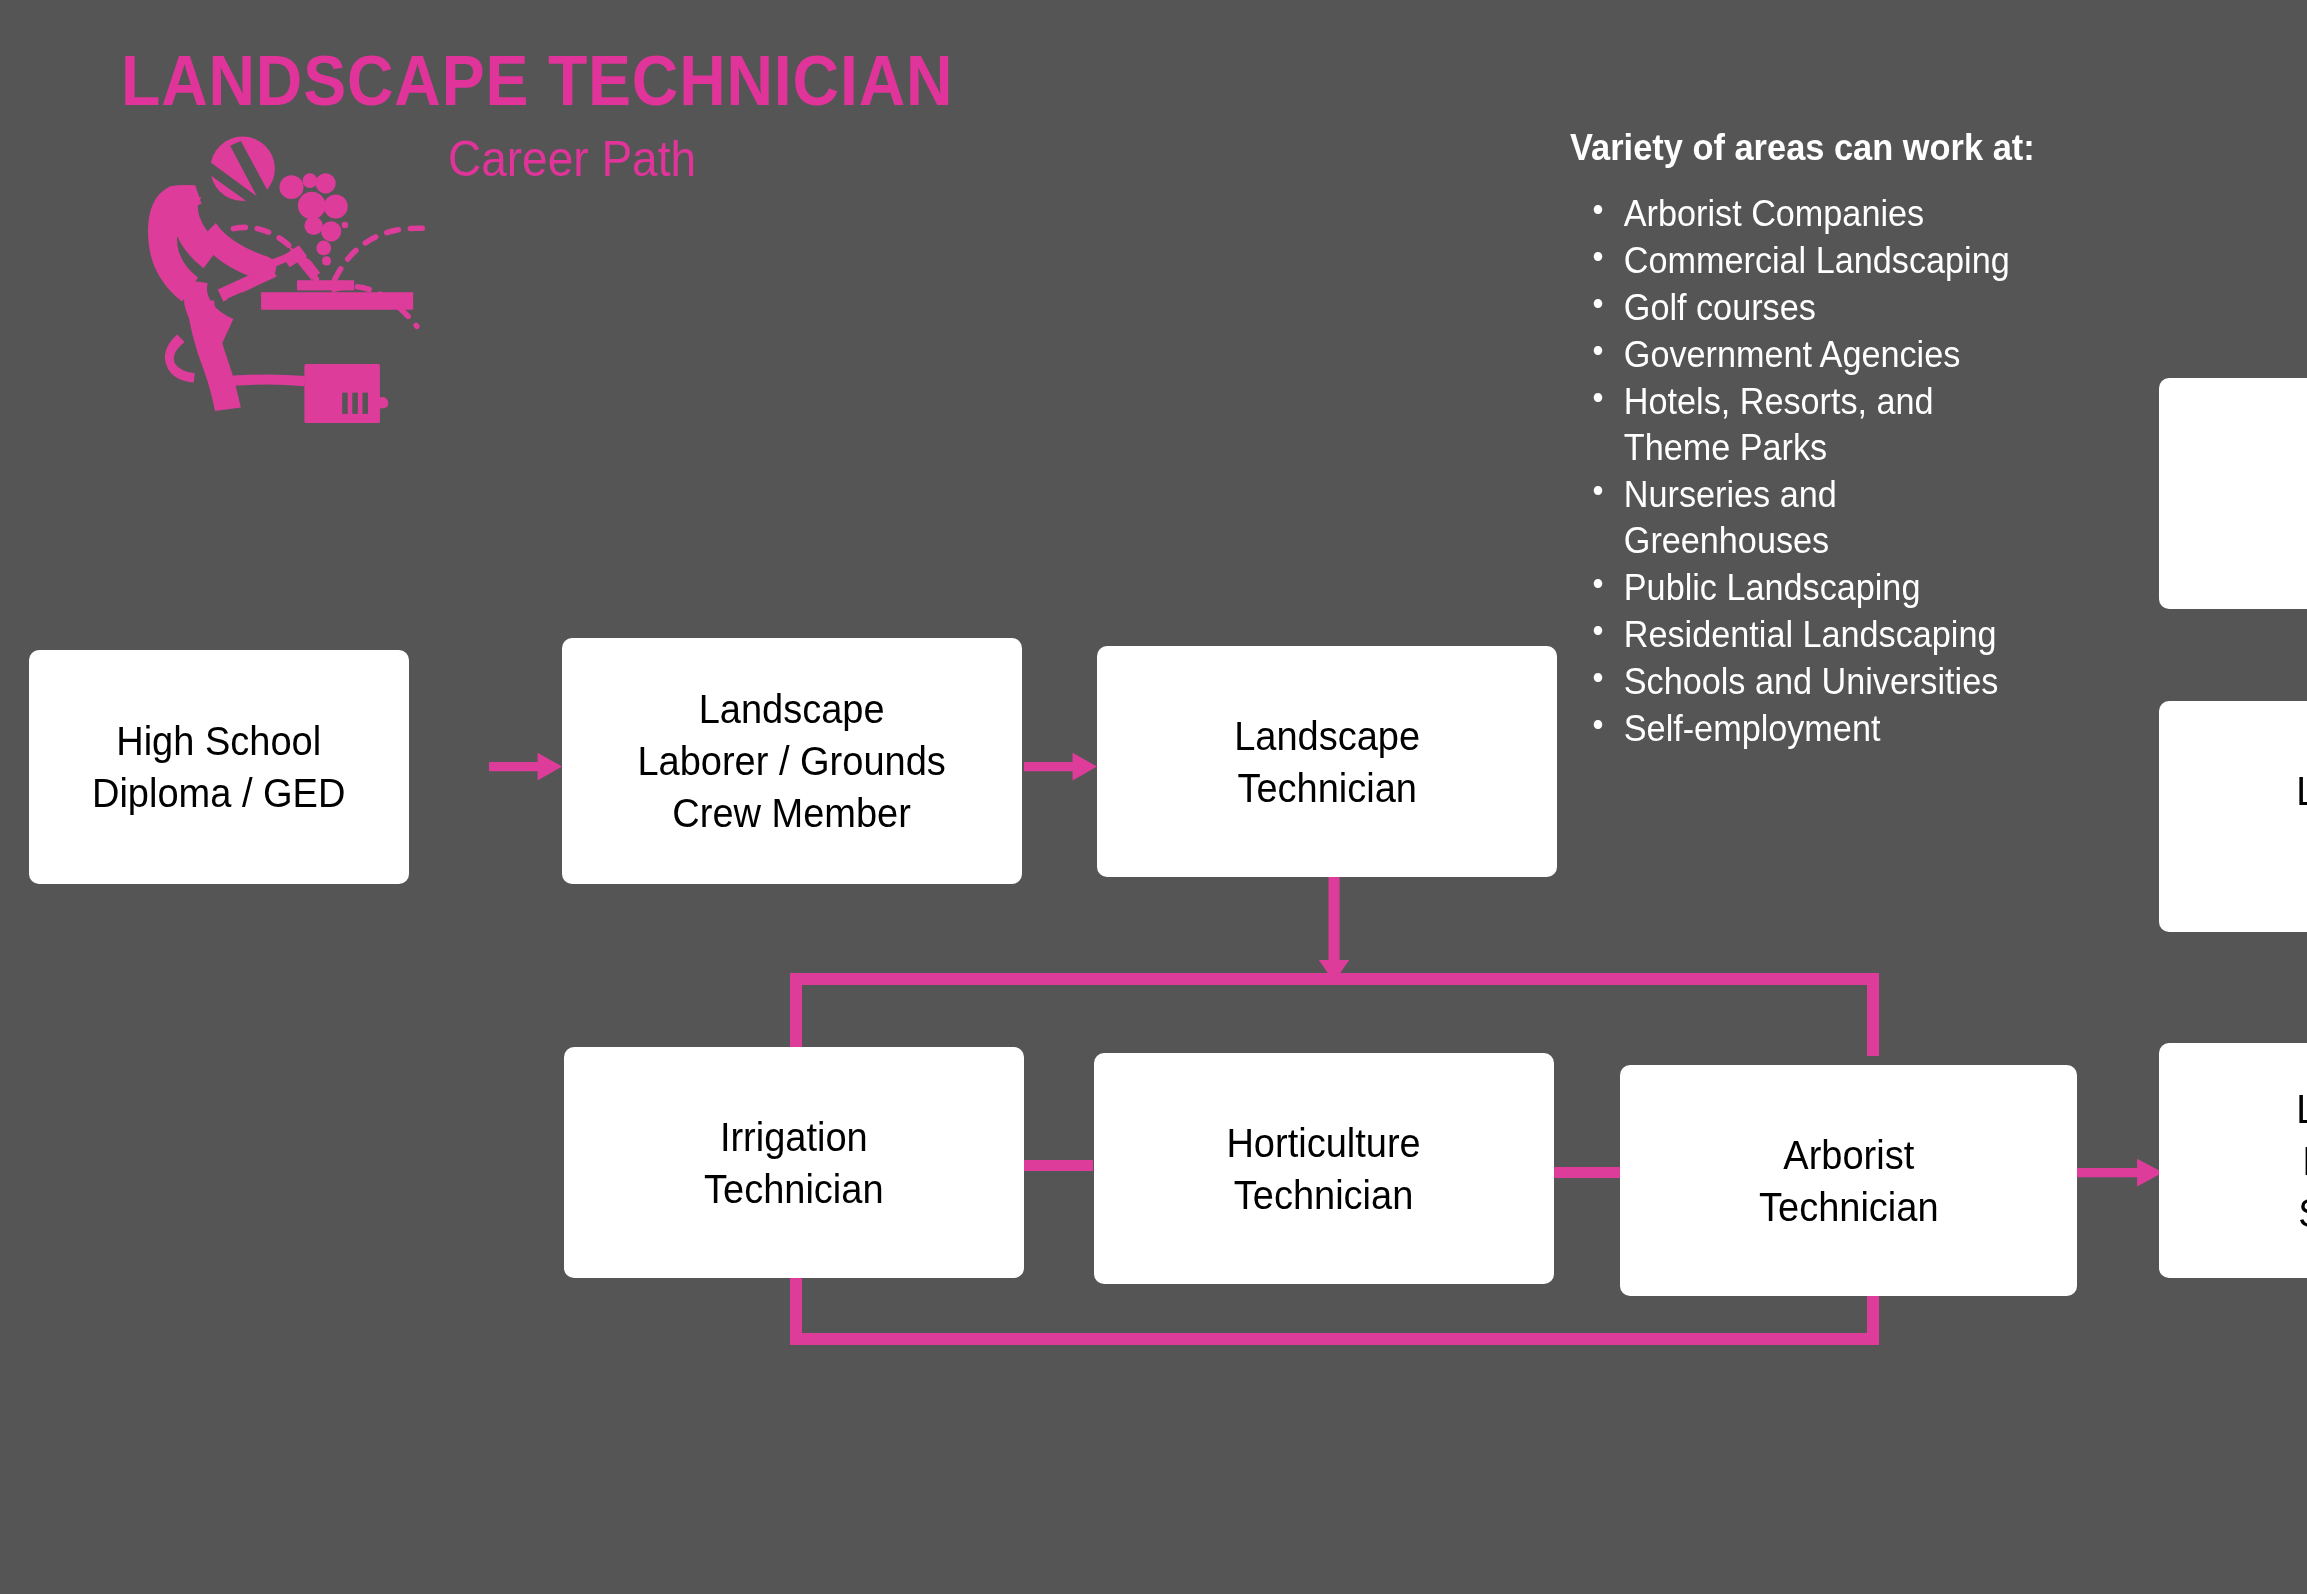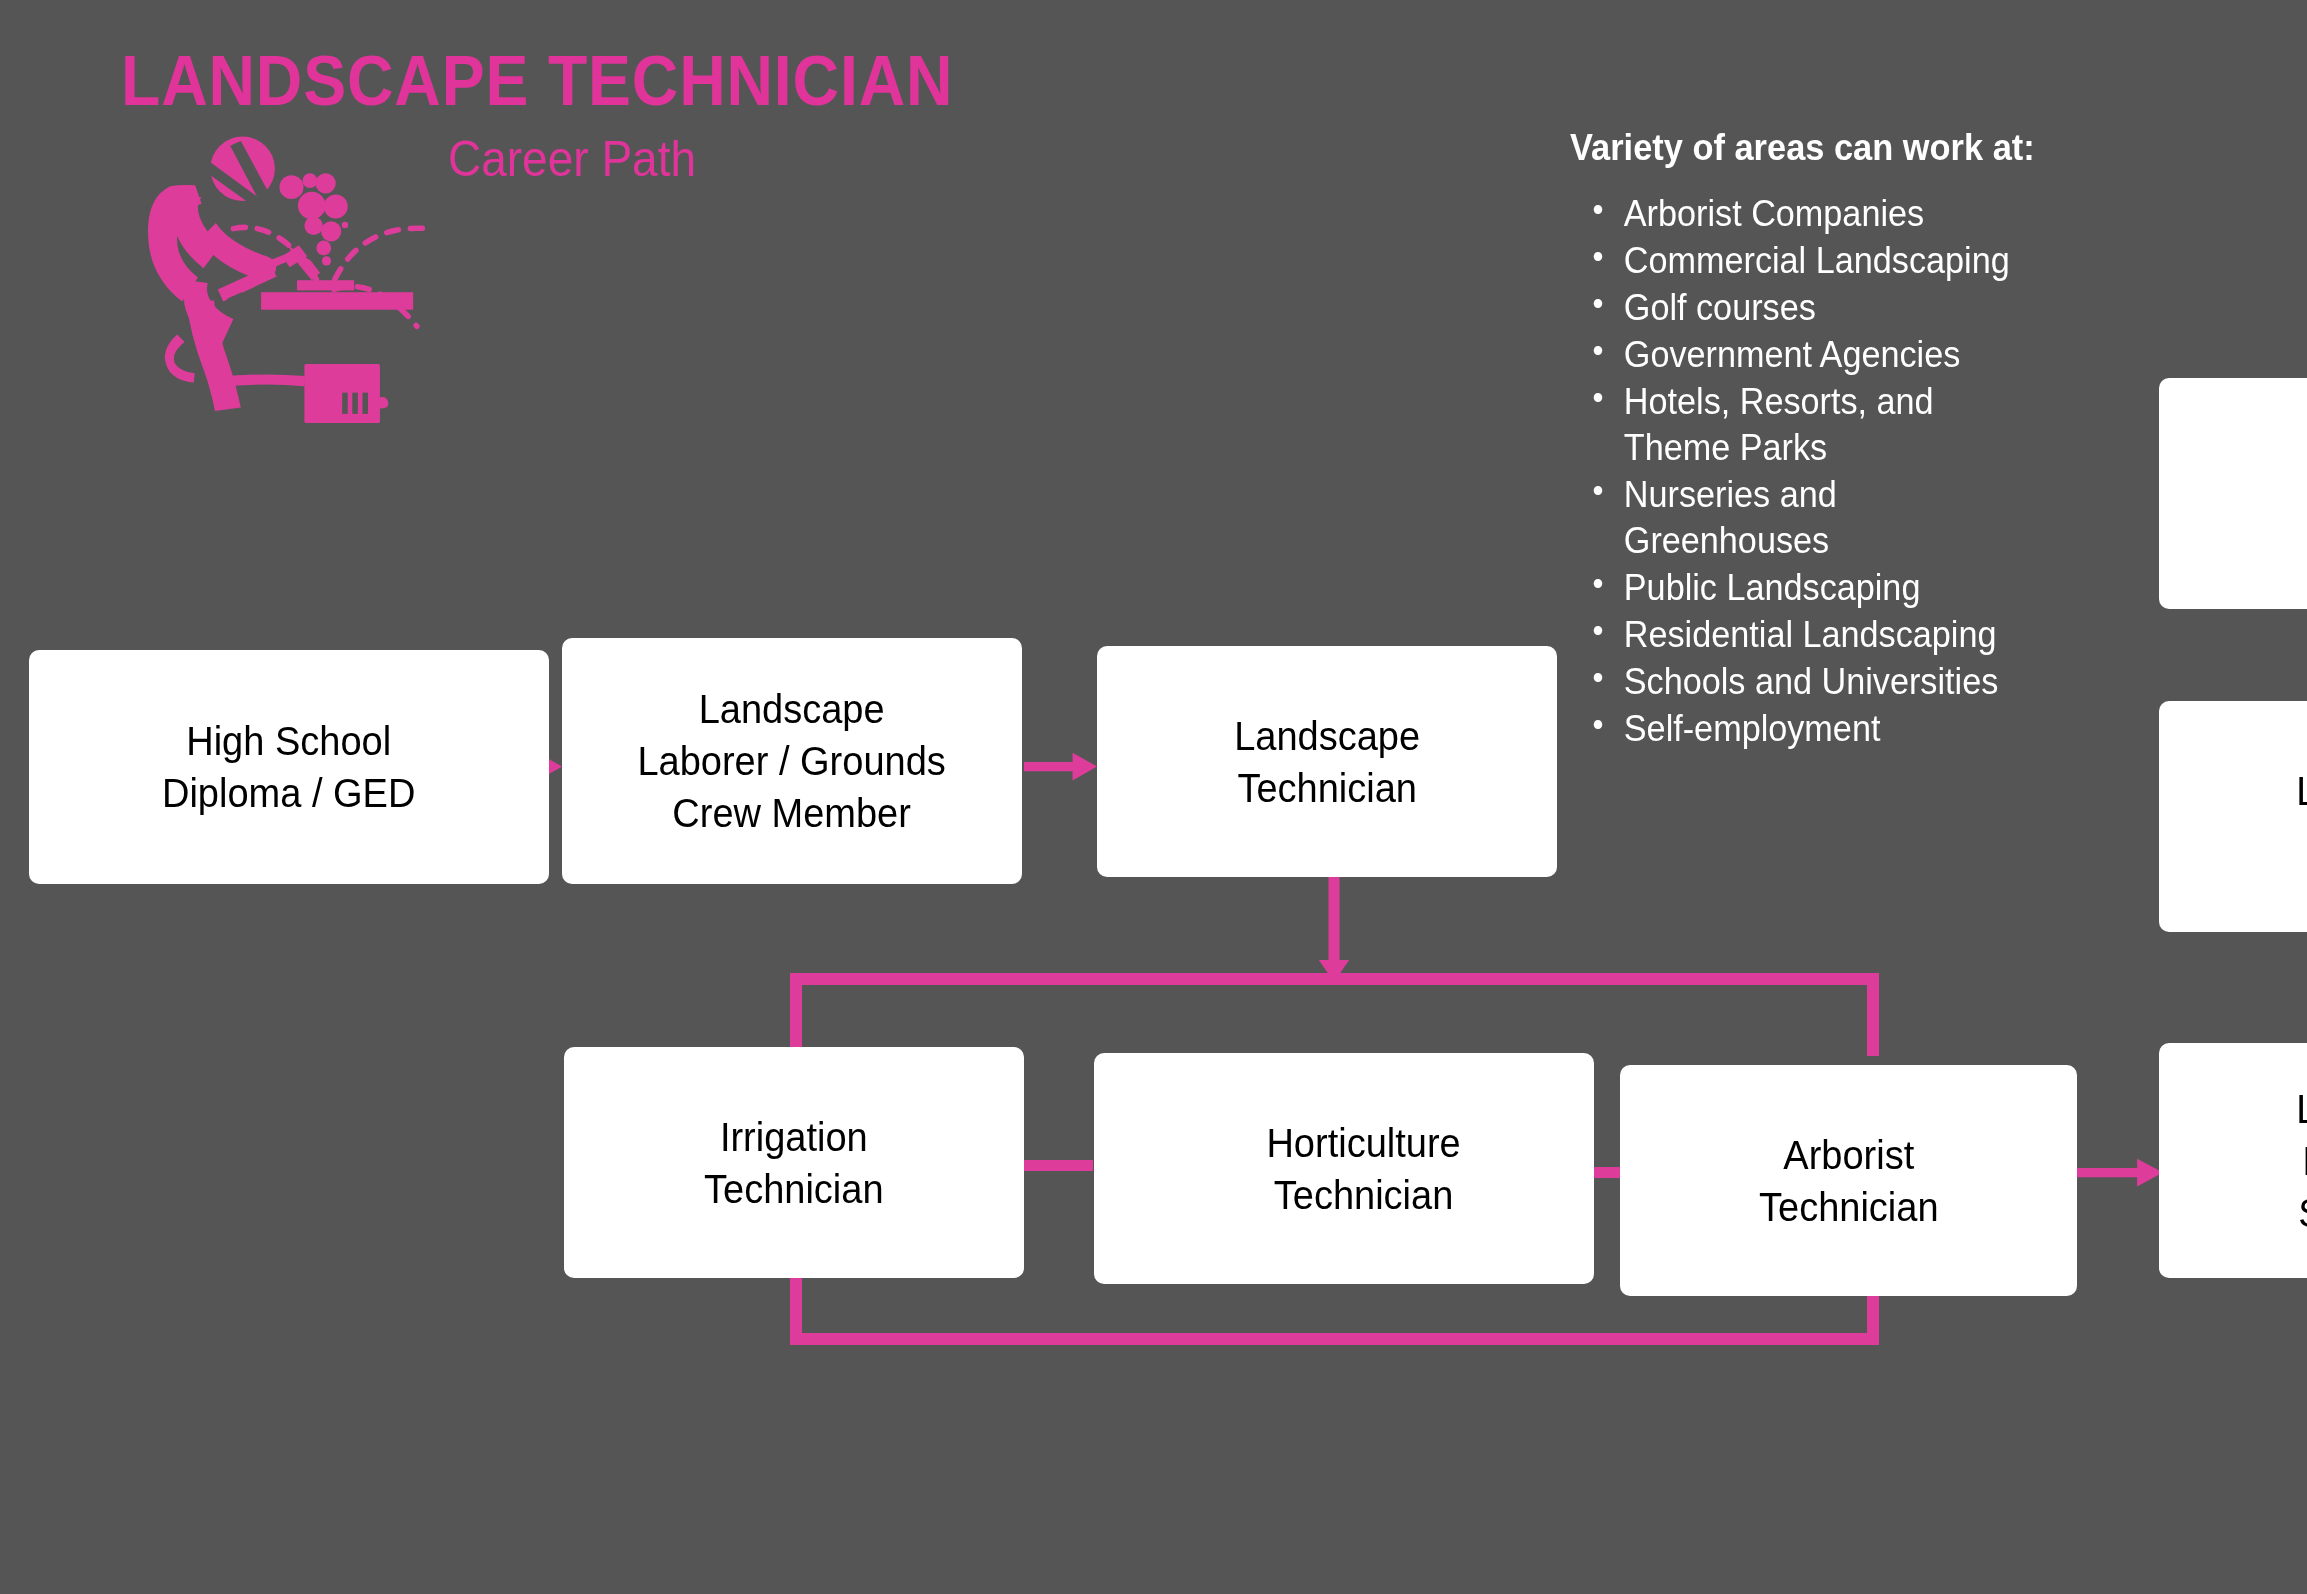--- a/index.html
+++ b/index.html
@@ -224,42 +224,42 @@
   <div class="line" style="left:1867px; top:1273px; width:12px; height:72px;"></div>
 
   <div class="line" style="left:1015px; top:1160px; width:78px; height:11px;"></div>
 
   <div class="line" style="left:1548px; top:1167px; width:78px; height:11px;"></div>
 
   <svg class="arrow-svg" style="left:2076px; top:1154px; width:88px; height:37px;" viewBox="0 0 190 80">
     <path d="M0 30 L132 30 L132 10 L188 40 L132 70 L132 50 L0 50 Z" fill="#DD3C9B"></path>
   </svg>
 
-  <div class="node" style="left:29px; top:650px; width:520px; height:234px;">
+  <div class="node" style="left:29px; top:650px; width:380px; height:234px;">
     <span>High School
 Diploma / GED</span>
   </div>
 
   <div class="node" style="left:562px; top:638px; width:460px; height:246px;">
     <span>Landscape
 Laborer / Grounds
 Crew Member</span>
   </div>
 
   <div class="node" style="left:1097px; top:646px; width:460px; height:231px;">
     <span>Landscape
 Technician</span>
   </div>
 
   <div class="node" style="left:564px; top:1047px; width:460px; height:231px;text-align:center;">
     <span>Irrigation
 Technician</span>
   </div>
 
-  <div class="node" style="left:1094px; top:1053px; width:460px; height:231px;padding-left:40px;">
+  <div class="node" style="left:1094px; top:1053px; width:460px; height:231px;">
     <span>Horticulture
 Technician</span>
   </div>
 
   <div class="node" style="left:1620px; top:1053px; width:457px; height:231px;margin-top:12px;">
     <span>Arborist
 Technician</span>
   </div>
 
   <div class="node" style="left:2159px; top:1043px; width:460px; height:235px;">

